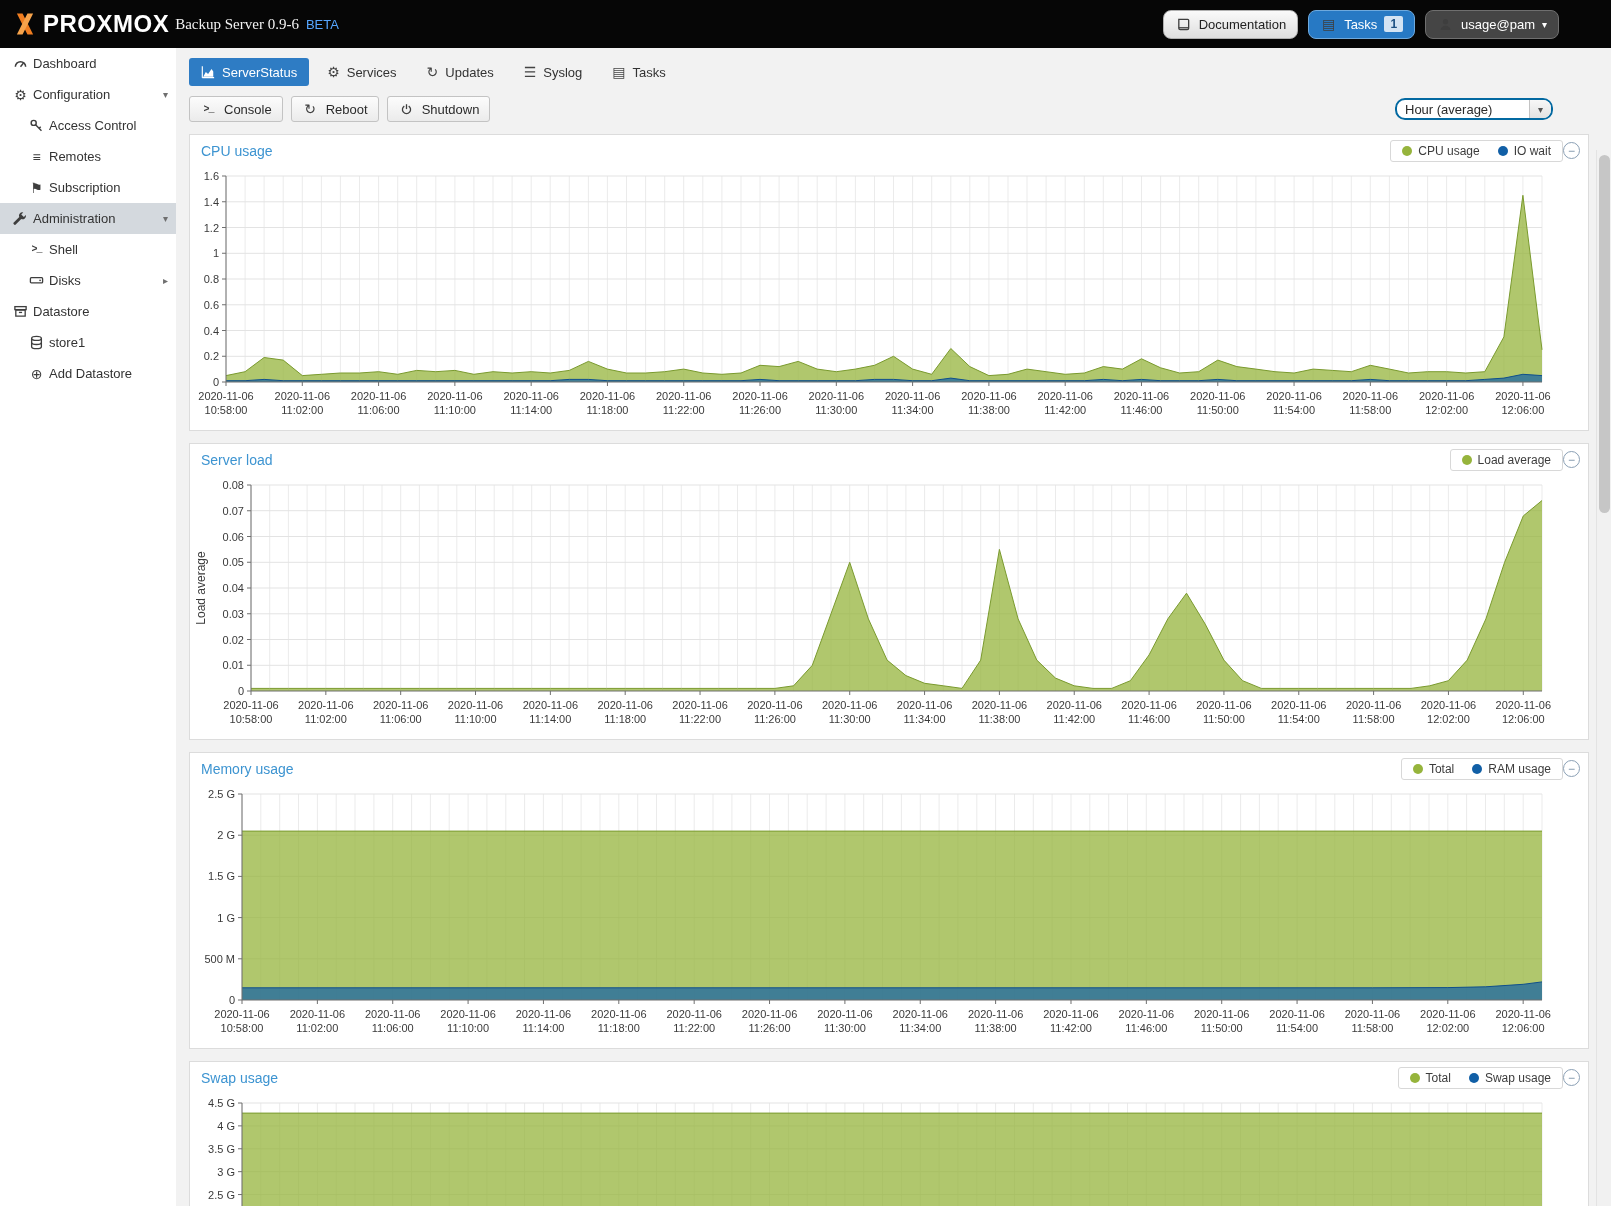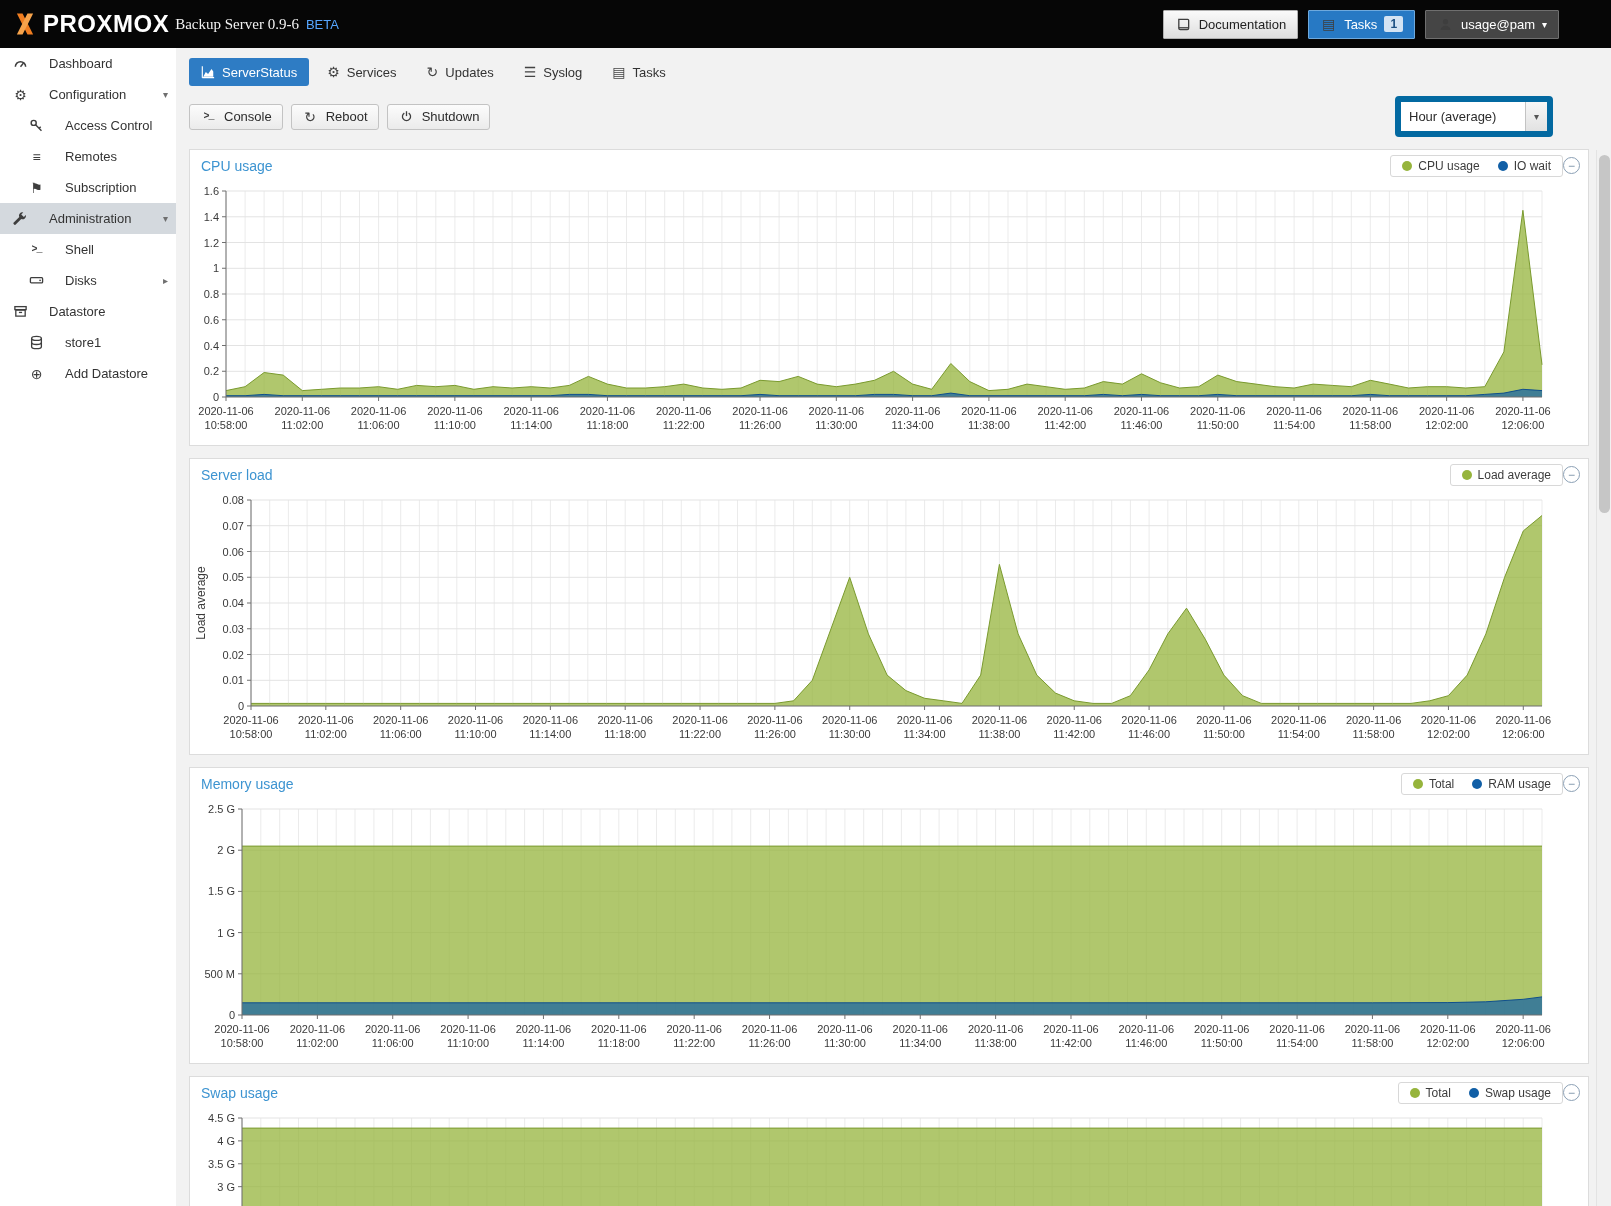--- a/index.html
+++ b/index.html
@@ -13,29 +13,29 @@
   .app-header{
     position:absolute; top:0; left:0; width:100%; height:48px; background:#060606;
     display:flex; align-items:center; padding:0 52px 0 12px; color:#fff;
   }
   .brand{ display:flex; align-items:center; gap:5px; }
   .brand-name{ font-weight:bold; font-size:24px; letter-spacing:.5px; color:#fff; }
   .product{ margin-left:6px; font-size:15px; color:#f2f2f2;font-family:Liberation Serif, serif; }
   .beta{ margin-left:7px; color:#55a5ff; cursor:pointer; }
   .header-right{ margin-left:auto; display:flex; gap:10px; align-items:center; }
   .hbtn{ height:29px; display:inline-flex; align-items:center; gap:7px; padding:0 11px;
-         border-radius:1px; font-size:13px; cursor:pointer; }
+         border-radius:8px; font-size:13px; cursor:pointer; }
   .hbtn-doc{ background:linear-gradient(#fafafa,#dedede); border:1px solid #b0b0b0; color:#222; }
   .hbtn-tasks{ background:#2779c4; border:1px solid #6ea9dd; color:#fff; }
   .badge{ background:#d3e3f3; color:#1c4f82; border-radius:2px; padding:1px 6px; font-size:12px; font-weight:bold; }
   .hbtn-user{ background:#454545; border:1px solid #6f6f6f; color:#fff; }
   .caret{ font-size:10px; color:inherit; }
   
   .sidebar{ position:absolute; top:48px; left:0; width:176px; bottom:0; background:#fff; }
-  .nav-item{ height:31px; display:flex; align-items:center; gap:20px; padding:0 8px 0 12px;
+  .nav-item{ height:31px; display:flex; align-items:center; gap:4px; padding:0 8px 0 12px;
              cursor:pointer; color:#333; }
   .nav-item.child{ padding-left:28px; }
   .nav-item.selected{ background:#d4d9de; }
   .ic{ width:17px; flex:none; display:inline-flex; justify-content:center; align-items:center; color:#3e3e3e; font-size:14px; }
   .ic svg{ width:15px; height:15px; }
   .mono{ font-family:"Liberation Mono",monospace; font-size:10px; font-weight:bold; letter-spacing:-1px; }
   .expander{ margin-left:auto; color:#6f6f6f; font-size:10px; }
   
   .content{ position:absolute; left:176px; top:48px; right:0; bottom:0; background:#f2f2f2; overflow:hidden; }
   .page-title{ color:#3d94d1; font-size:14px; padding:8px 0 0 13px; }
@@ -44,22 +44,22 @@
         border-radius:3px; color:#333; cursor:pointer; }
   .tab .tic{ font-size:14px; color:#444; display:inline-flex; }
   .tab .tic svg{ width:14px; height:14px; }
   .tab.active{ background:#2e7cc4; color:#fff; }
   .tab.active .tic{ color:#fff; }
   .toolbar{ display:flex; align-items:center; gap:8px; margin:10px 58px 0 13px; }
   .tbtn{ display:inline-flex; align-items:center; gap:7px; height:26px; padding:0 10px;
          background:linear-gradient(#fcfcfc,#ebebeb); border:1px solid #c3c3c3; border-radius:3px;
          color:#2b2b2b; cursor:pointer; }
   .tbtn .ic svg{ width:13px; height:13px; }
-  .combo{ margin-left:auto; display:flex; height:41px; background:#fff; border:6px solid #0369a1;
-          border-radius:4px; overflow:hidden; width:158px; cursor:pointer; }
+  .combo{ margin-left:auto; display:flex; height:22px; background:#fff; border:2px solid #0369a1;
+          border-radius:10px; overflow:hidden; width:158px; cursor:pointer; }
   .combo-text{ flex:1; display:flex; align-items:center; padding:0 8px; }
   .combo-trigger{ width:22px; border-left:1px solid #c3c3c3; background:linear-gradient(#f7f7f7,#e2e2e2);
           display:flex; align-items:center; justify-content:center; color:#555; font-size:10px; }
   
   .charts{ margin:12px 22px 0 13px; display:flex; flex-direction:column; gap:12px; }
   .panel{ background:#fff; border:1px solid #dcdcdc; }
   .panel-hd{ height:31px; display:flex; align-items:center; padding:0 8px 0 11px; }
   .panel-title{ color:#3d94d1; font-size:14px; }
   .legend{ margin-left:auto; display:flex; align-items:center; gap:18px; border:1px solid #d8d8d8;
            border-radius:3px; padding:3px 11px; background:#fff; }

